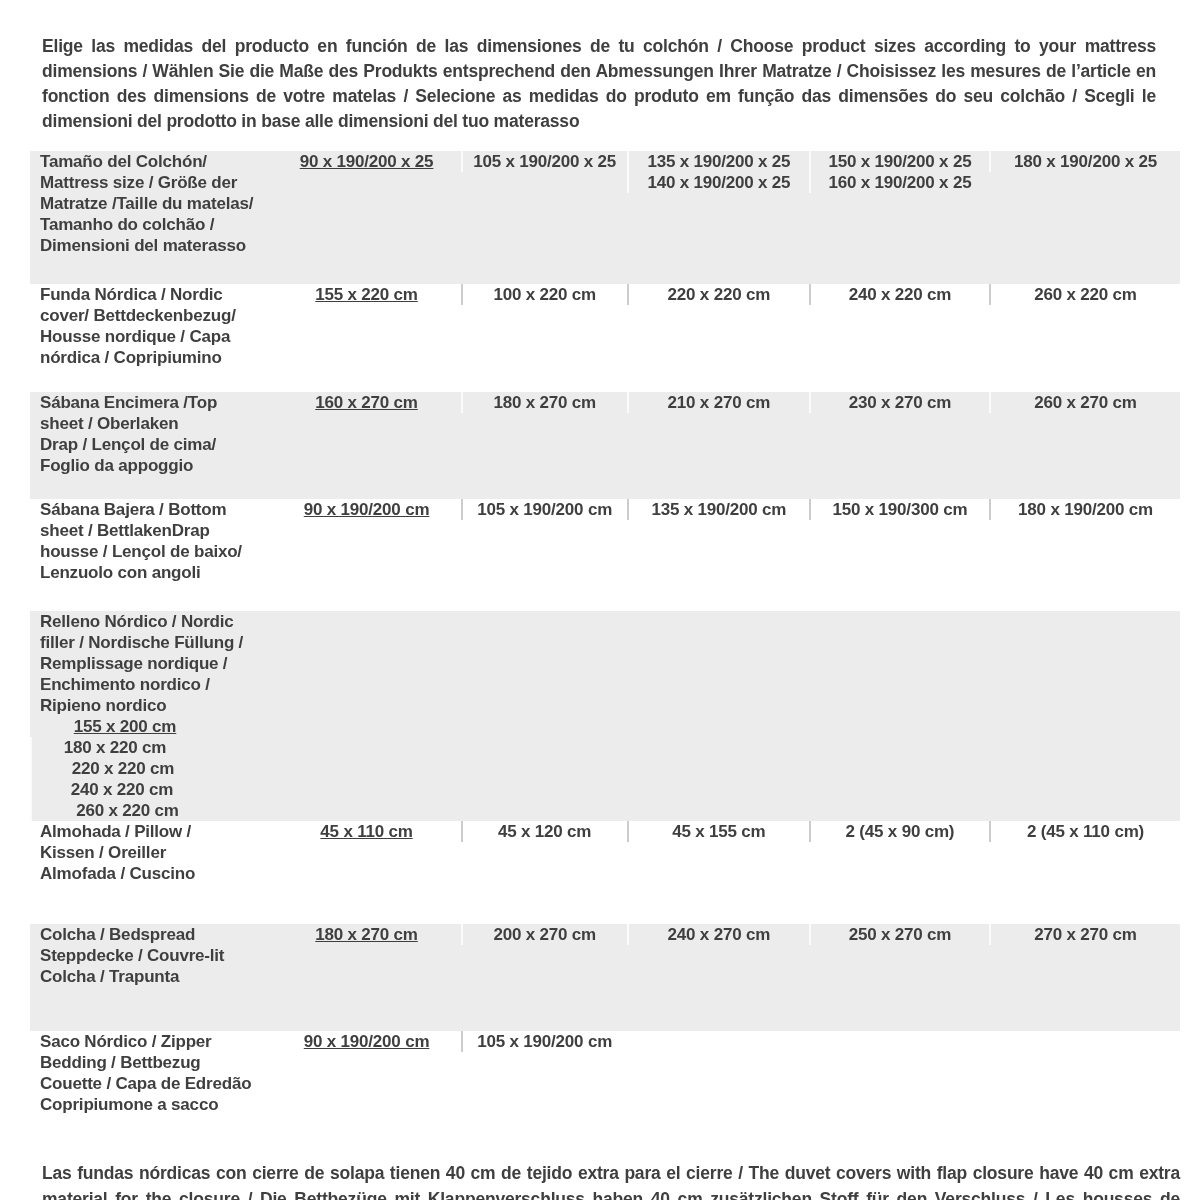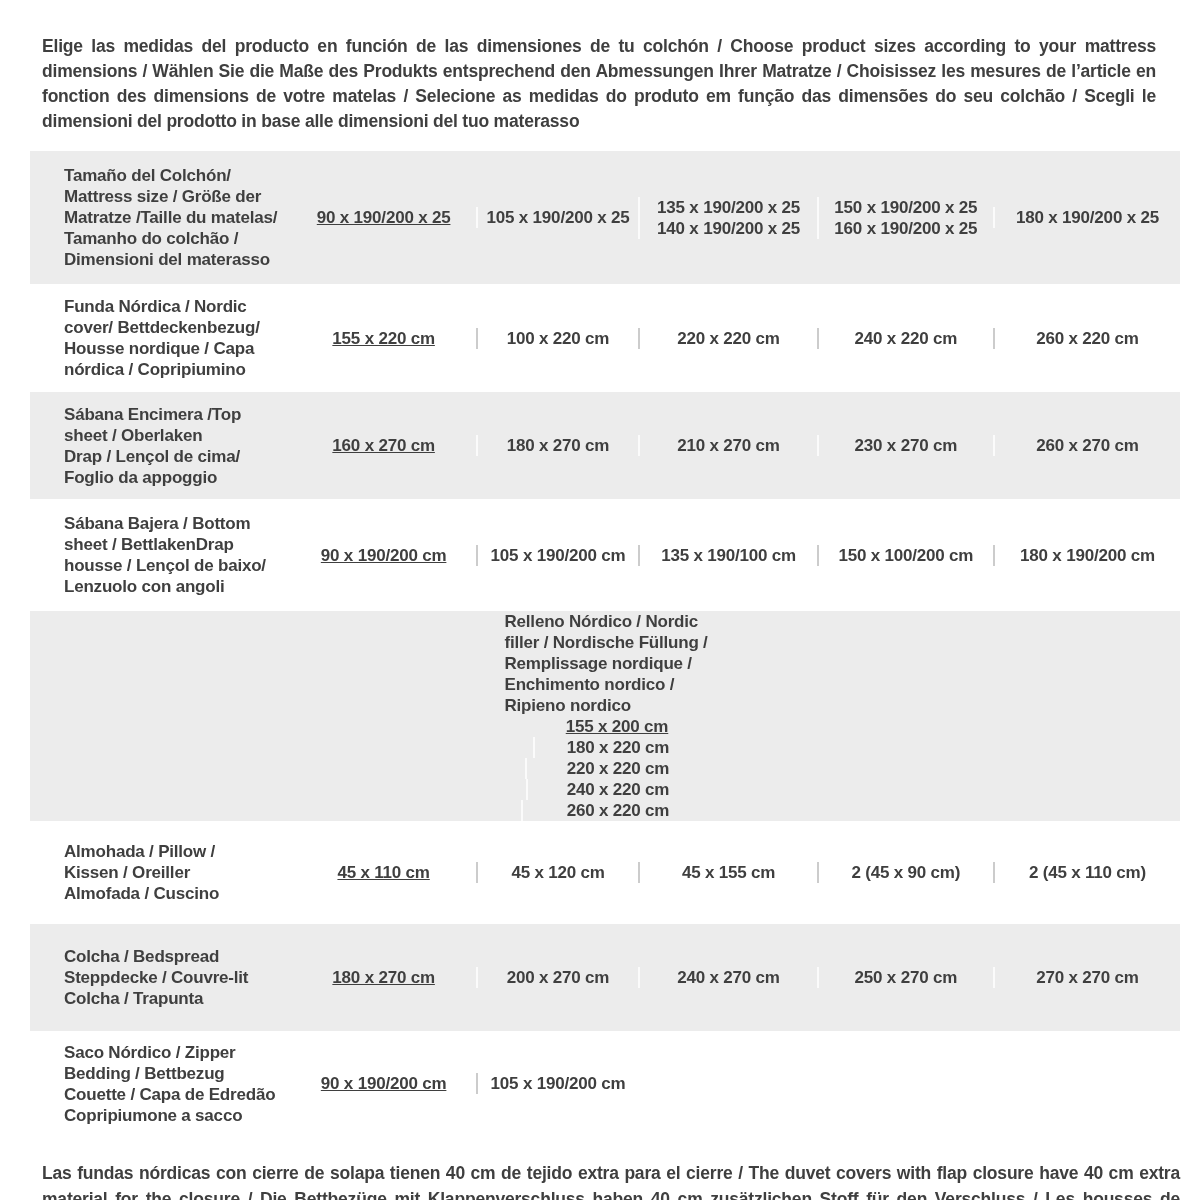--- a/index.html
+++ b/index.html
@@ -31,23 +31,22 @@
     line-height: 26px;
     letter-spacing: -0.2px;
     text-align: justify;
   }
   .sizes-table {
     margin-left: 30px;
     width: 1150px;
   }
   .trow {
     display: flex;
-    align-items: center;
+    align-items: flex-start;
     background: #ffffff;
-    padding-left: 24px;
   }
   .trow.shade { background: #ececec; }
   .cell {
     display: flex;
     align-items: center;
     justify-content: center;
     text-align: center;
     white-space: pre-line;
     font-size: 17px;
     line-height: 21px;
@@ -126,22 +125,22 @@
       <div class="cell c5">260 x 270 cm</div>
     </div>
 
     <div class="trow r3">
       <div class="cell label-cell">Sábana Bajera / Bottom
 sheet / BettlakenDrap
 housse / Lençol de baixo/
 Lenzuolo con angoli</div>
       <div class="cell c1">90 x 190/200 cm</div>
       <div class="cell c2">105 x 190/200 cm</div>
-      <div class="cell c3">135 x 190/100 cm</div>
-      <div class="cell c4">150 x 100/200 cm</div>
+      <div class="cell c3">135 x 190/200 cm</div>
+      <div class="cell c4">150 x 190/300 cm</div>
       <div class="cell c5">180 x 190/200 cm</div>
     </div>
 
     <div class="trow shade r4">
       <div class="cell label-cell">Relleno Nórdico / Nordic
 filler / Nordische Füllung /
 Remplissage nordique /
 Enchimento nordico /
 Ripieno nordico</div>
       <div class="cell c1">155 x 200 cm</div>

